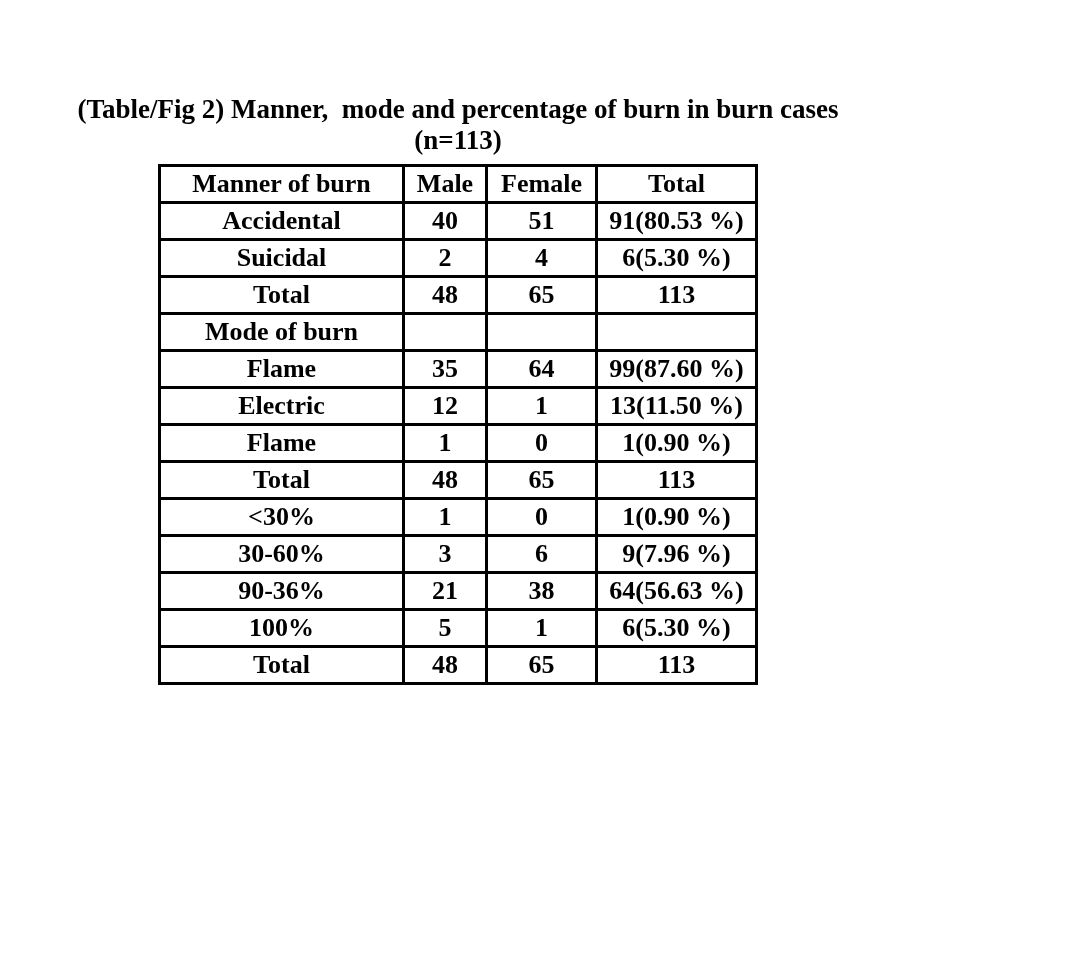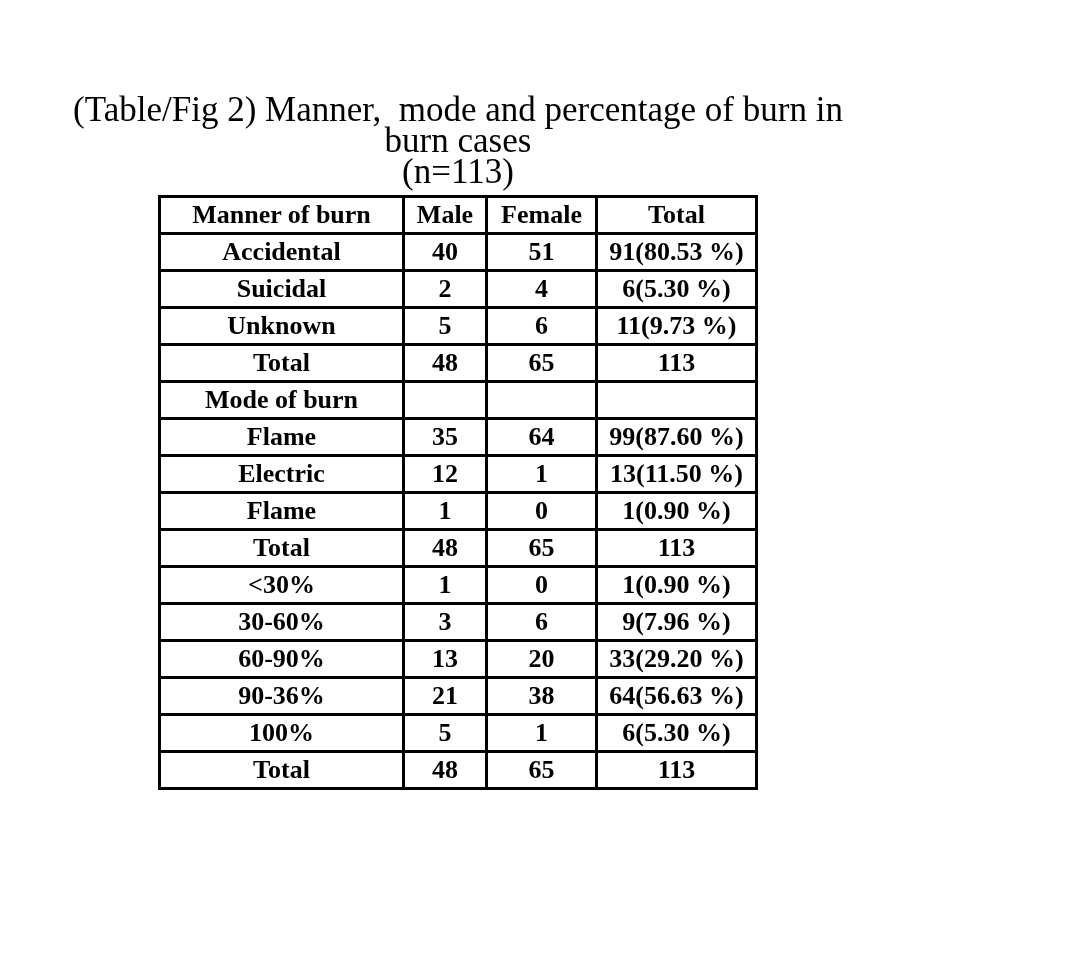--- a/index.html
+++ b/index.html
@@ -15,22 +15,22 @@
     color: #000000;
   }
   .figure {
     position: absolute;
     left: 58px;
     top: 94px;
     width: 800px;
     text-align: center;
   }
   .title-line {
-    font-weight: normal;
-    font-size: 35px;
+    font-weight: bold;
+    font-size: 27px;
     line-height: 31px;
     white-space: pre-wrap; 
   }
   table.burn-table {
     margin: 8px auto 0 auto;
     border-collapse: collapse;
     table-layout: fixed;
     border: 3px solid #a21caf;
   }
   table.burn-table col.c-label  { width: 244px; }
@@ -82,26 +82,20 @@
           <td>51</td>
           <td>91(80.53 %)</td>
         </tr>
         <tr>
           <td>Suicidal</td>
           <td>2</td>
           <td>4</td>
           <td>6(5.30 %)</td>
         </tr>
         <tr>
-          <td>Unknown</td>
-          <td>5</td>
-          <td>6</td>
-          <td>11(9.73 %)</td>
-        </tr>
-        <tr>
           <td>Total</td>
           <td>48</td>
           <td>65</td>
           <td>113</td>
         </tr>
         <tr>
           <td>Mode of burn</td>
           <td></td>
           <td></td>
           <td></td>
@@ -136,26 +130,20 @@
           <td>0</td>
           <td>1(0.90 %)</td>
         </tr>
         <tr>
           <td>30-60%</td>
           <td>3</td>
           <td>6</td>
           <td>9(7.96 %)</td>
         </tr>
         <tr>
-          <td>60-90%</td>
-          <td>13</td>
-          <td>20</td>
-          <td>33(29.20 %)</td>
-        </tr>
-        <tr>
           <td>90-36%</td>
           <td>21</td>
           <td>38</td>
           <td>64(56.63 %)</td>
         </tr>
         <tr>
           <td>100%</td>
           <td>5</td>
           <td>1</td>
           <td>6(5.30 %)</td>

